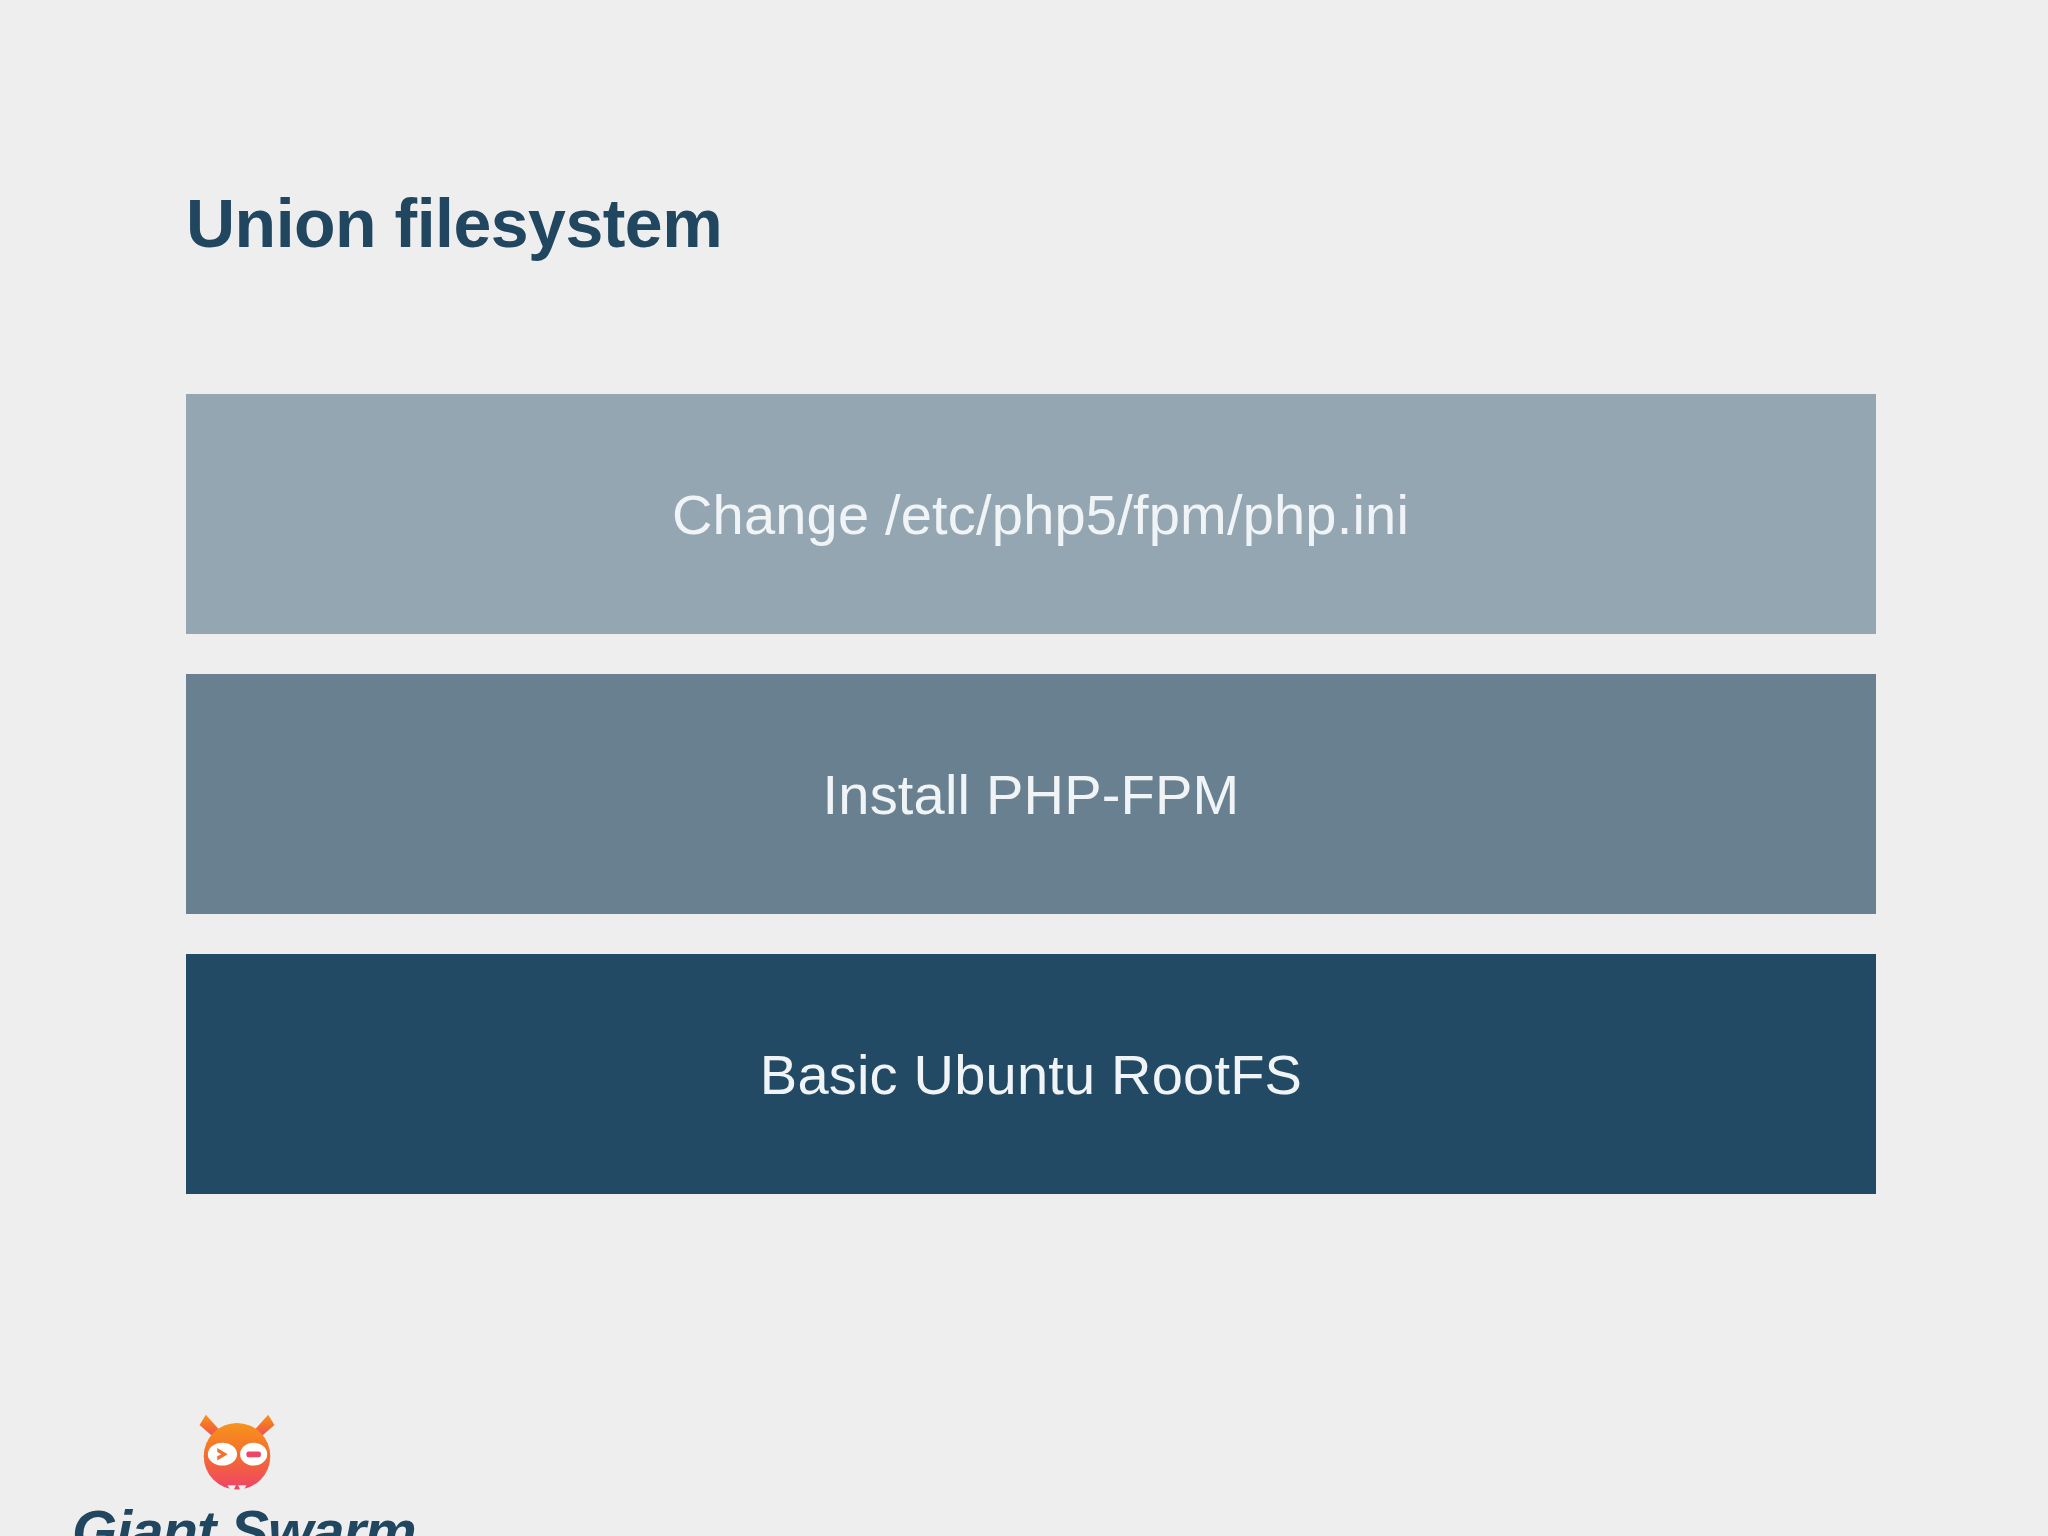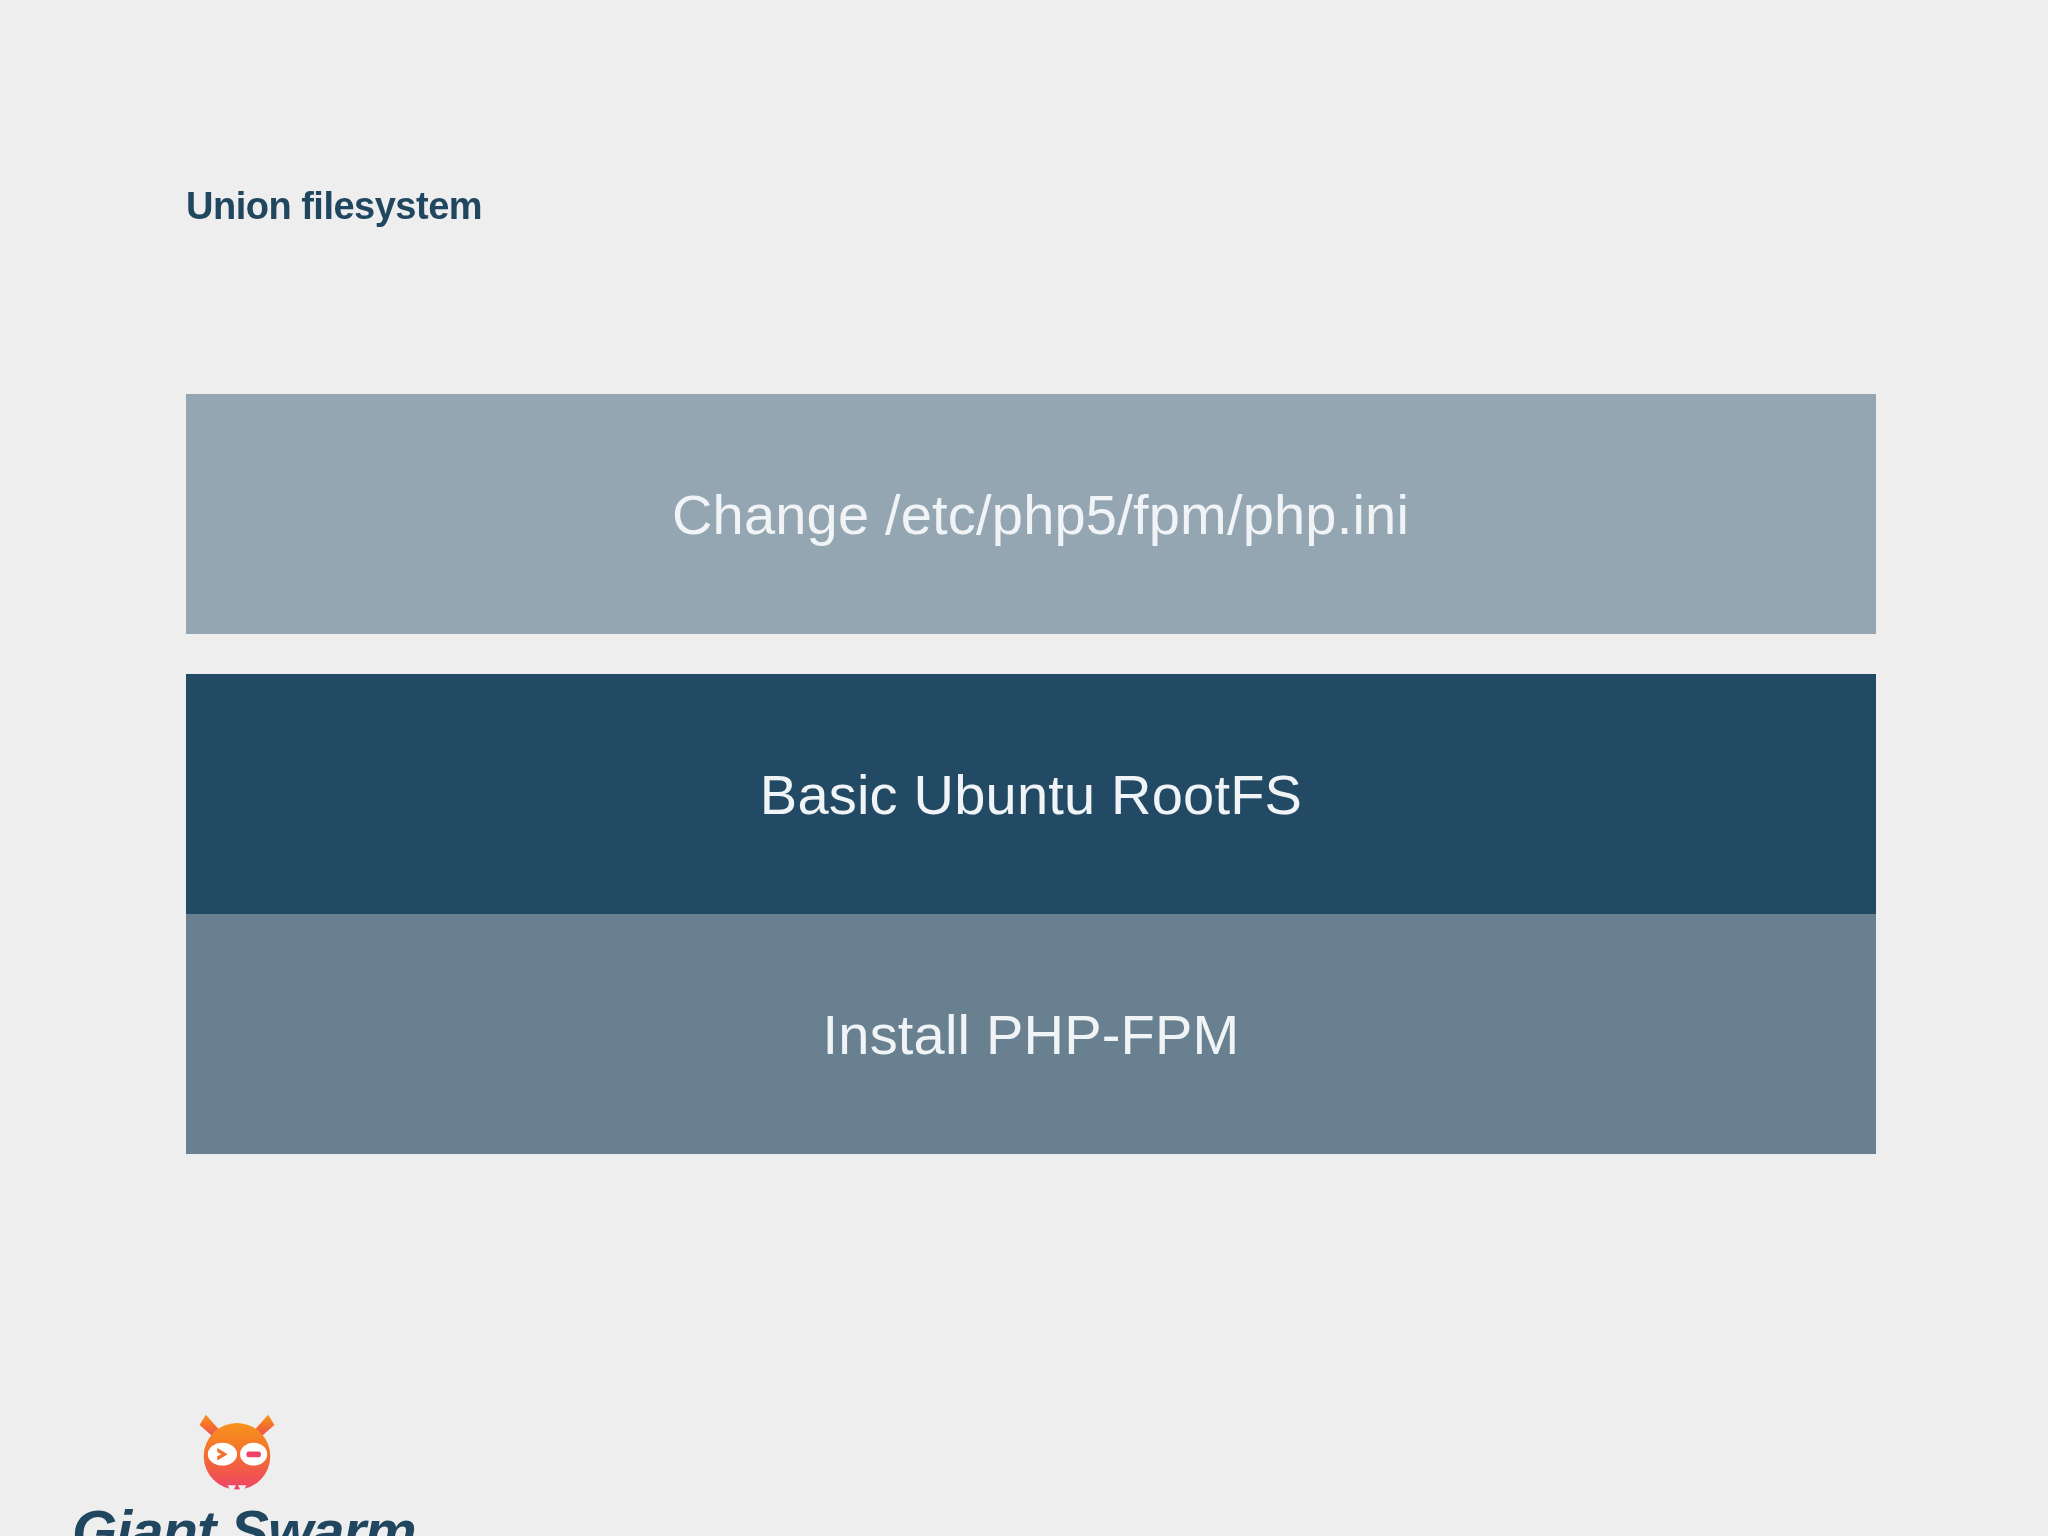--- a/index.html
+++ b/index.html
@@ -20,21 +20,21 @@
     position: absolute;
     inset: 0;
     background: #efeeee;
   }
 
   
   .slide-title {
     position: absolute;
     left: 186px;
     top: 186px;
-    font-size: 38px;
+    font-size: 68px;
     font-weight: 700;
     letter-spacing: -0.5px;
     color: #20475f;
     line-height: 1.1;
     white-space: nowrap;
     text-align: center;
   }
 
   
   .layer-stack {
@@ -111,26 +111,26 @@
 <div class="slide" style="background: rgb(239, 238, 238);">
 
   <div class="slide-title" style="color: rgb(32, 71, 95);">Union filesystem</div>
 
   <div class="layer-stack">
 
     <div class="layer layer-1" style="background: rgb(147, 166, 177); color: rgb(241, 244, 246);">
       <span class="layer-label">Change /etc/php5/fpm/php.ini</span>
     </div>
 
+    <div class="layer layer-2" style="background: rgb(104, 128, 143); color: rgb(241, 244, 246);">
+      <span class="layer-label">Install PHP-FPM</span>
+    </div>
+
     <div class="layer layer-3" style="background: rgb(34, 74, 100); color: rgb(241, 244, 246);">
       <span class="layer-label">Basic Ubuntu RootFS</span>
-    </div>
-
-    <div class="layer layer-2" style="background: rgb(104, 128, 143); color: rgb(241, 244, 246);">
-      <span class="layer-label">Install PHP-FPM</span>
     </div>
 
   </div>
 
   <div class="logo">
     <span class="logo-mark">
       <svg viewBox="0 0 100 100" width="104" height="104" aria-hidden="true">
         <defs>
           <linearGradient id="gsGrad" x1="0" y1="0" x2="0" y2="1">
             <stop offset="0%" stop-color="#f7941e"></stop>

